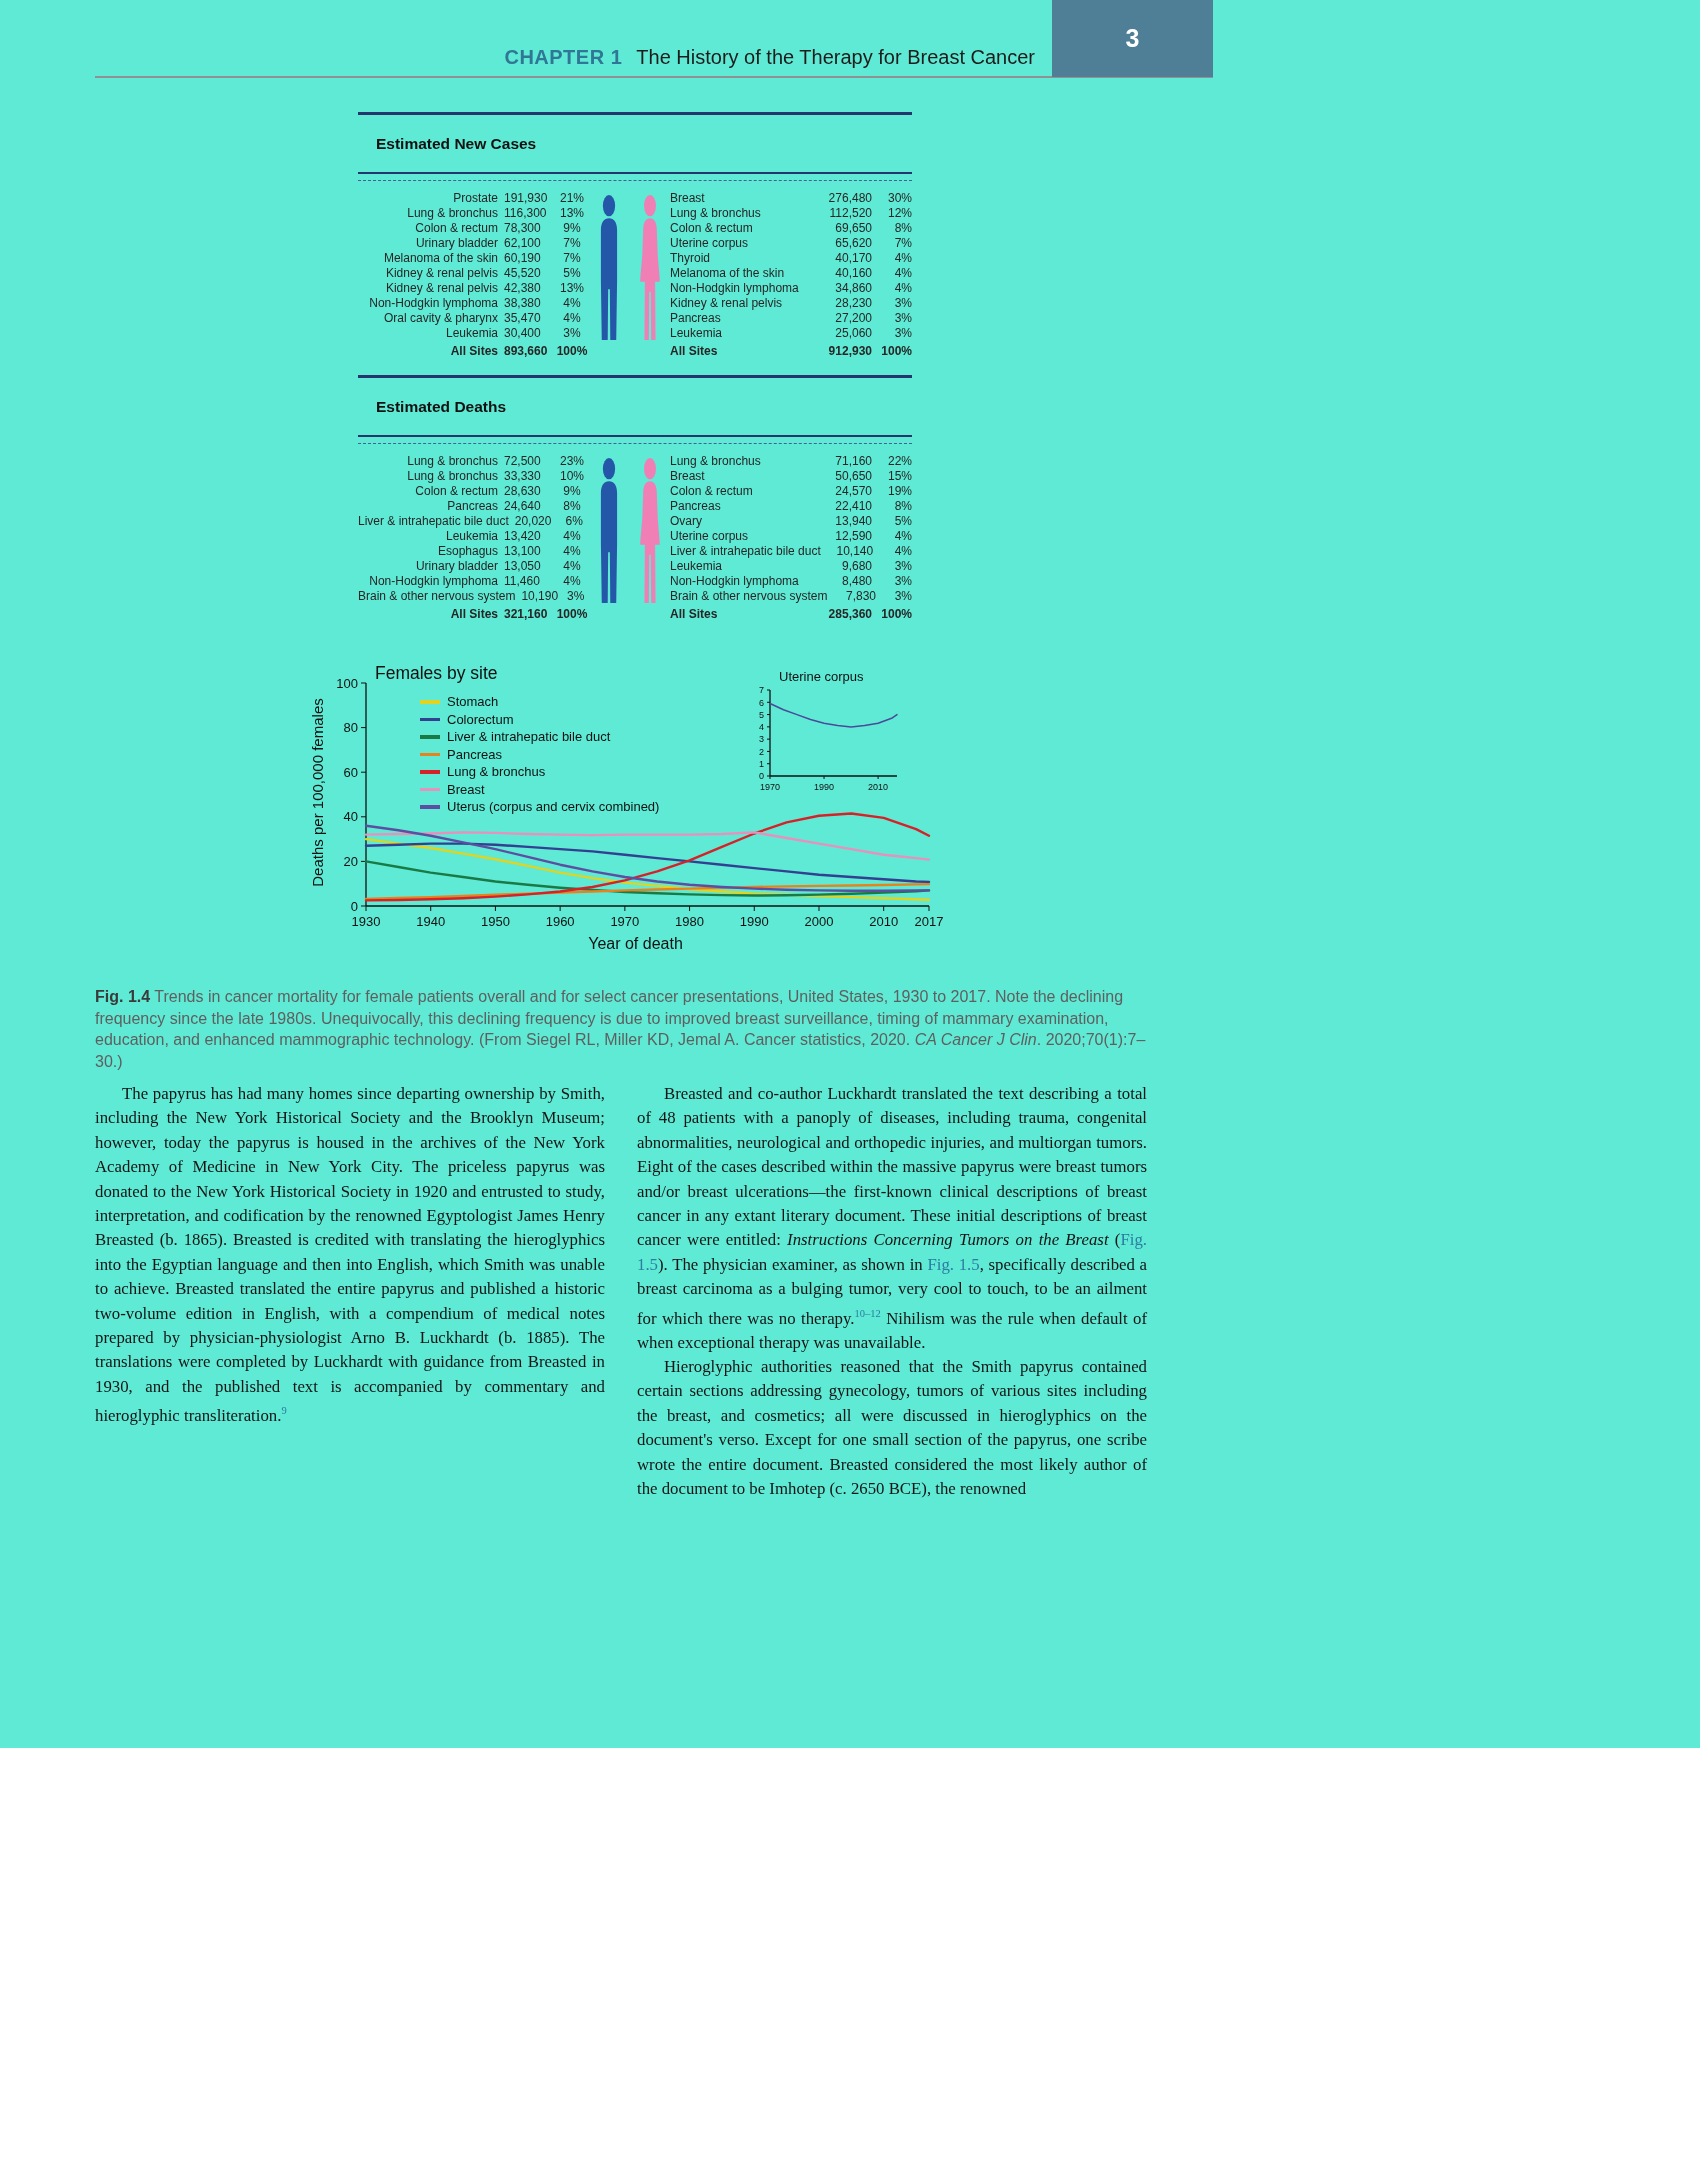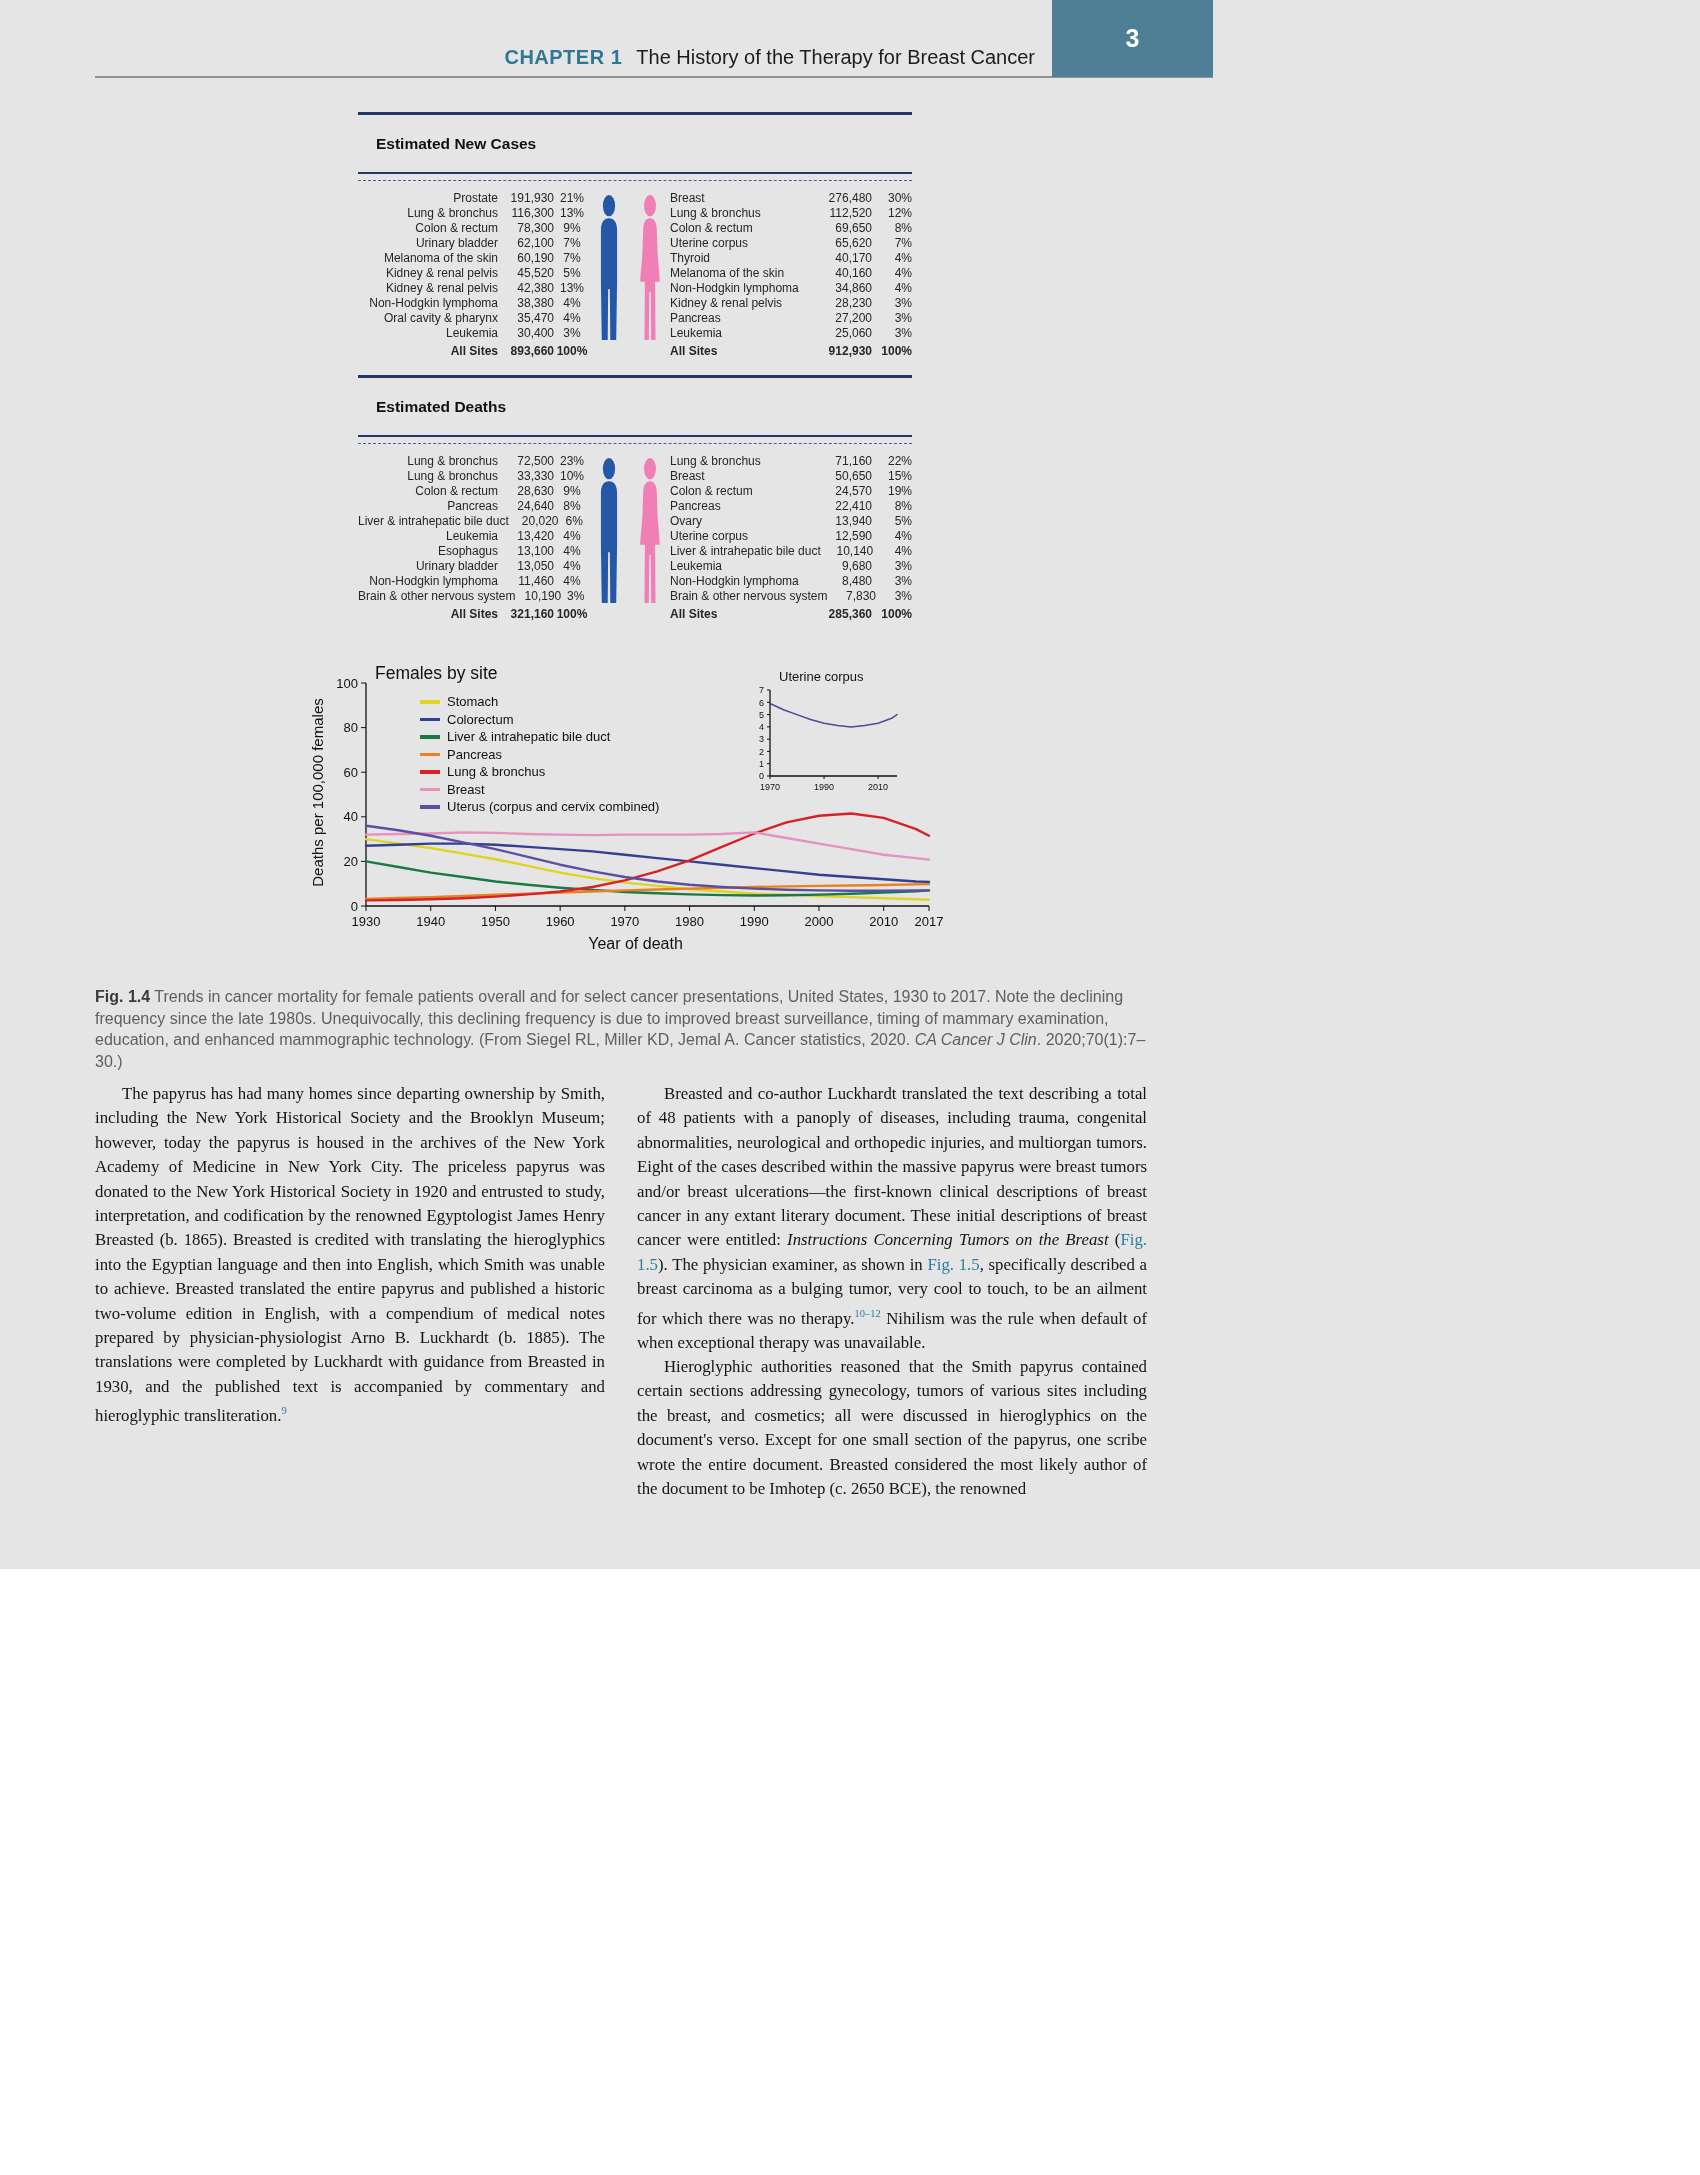--- a/index.html
+++ b/index.html
@@ -1,16 +1,16 @@
 <!DOCTYPE html>
 <html lang="en"><head>
 <meta charset="utf-8">
 <style>
   html,body{margin:0;padding:0;background:#fff;}
-  .page{position:relative;width:1700px;height:1569px;background:#e5e5e5;font-family:"Liberation Sans",sans-serif;overflow:hidden;}
+  .page{position:relative;width:1700px;height:1748px;background:#5eead4;font-family:"Liberation Sans",sans-serif;overflow:hidden;}
 
   
   .chapter-heading{position:absolute;left:95px;top:46px;width:940px;text-align:right;font-size:20px;color:#1c1c1c;}
   .chapter-label{color:#2f7795;font-weight:bold;margin-right:14px;letter-spacing:.5px;}
   .header-rule{position:absolute;left:95px;top:76px;width:1118px;height:2px;background:#8f9194;}
   .page-num-box{position:absolute;left:1052px;top:0;width:161px;height:77px;background:#4e7f96;display:flex;align-items:center;justify-content:center;color:#fff;font-size:25px;font-weight:bold;}
 
   
   .fig13{position:absolute;left:358px;top:112px;width:554px;}
   .rule-heavy{height:3px;background:#25366d;}
@@ -18,21 +18,21 @@
   .rule-dashed{border-top:1.6px dashed #4a5f96;margin-top:6px;}
   .stat-title{margin:16px;padding:4px 2px 3px;font-size:15.5px;font-weight:bold;color:#111;}
   .stat-section + .stat-section{margin-top:16px;}
   .stat-body{display:flex;margin-top:10px;}
   .male-col{width:232px;}
   .female-col{width:244px;}
   .sil-zone{width:78px;display:flex;justify-content:center;align-items:flex-start;gap:7px;padding-top:2px;}
   .stat-row{display:flex;font-size:12px;line-height:15px;color:#262626;white-space:nowrap;}
   .stat-row .s-label{flex:1;}
   .male-col .s-label{text-align:right;padding-right:6px;}
-  .male-col .s-val{width:50px;text-align:right;}
+  .male-col .s-val{width:50px;}
   .male-col .s-pct{width:36px;text-align:center;}
   .female-col .s-label{text-align:left;padding-left:2px;}
   .female-col .s-val{width:54px;text-align:right;}
   .female-col .s-pct{width:40px;text-align:right;}
   .stat-row.total{font-weight:bold;margin-top:3px;}
   .sil{display:block;}
 
   
   .fig-caption{position:absolute;font-size:16px;line-height:21.5px;color:#5f5f5f;}
   .fig-caption b{color:#3a3a3a;}

